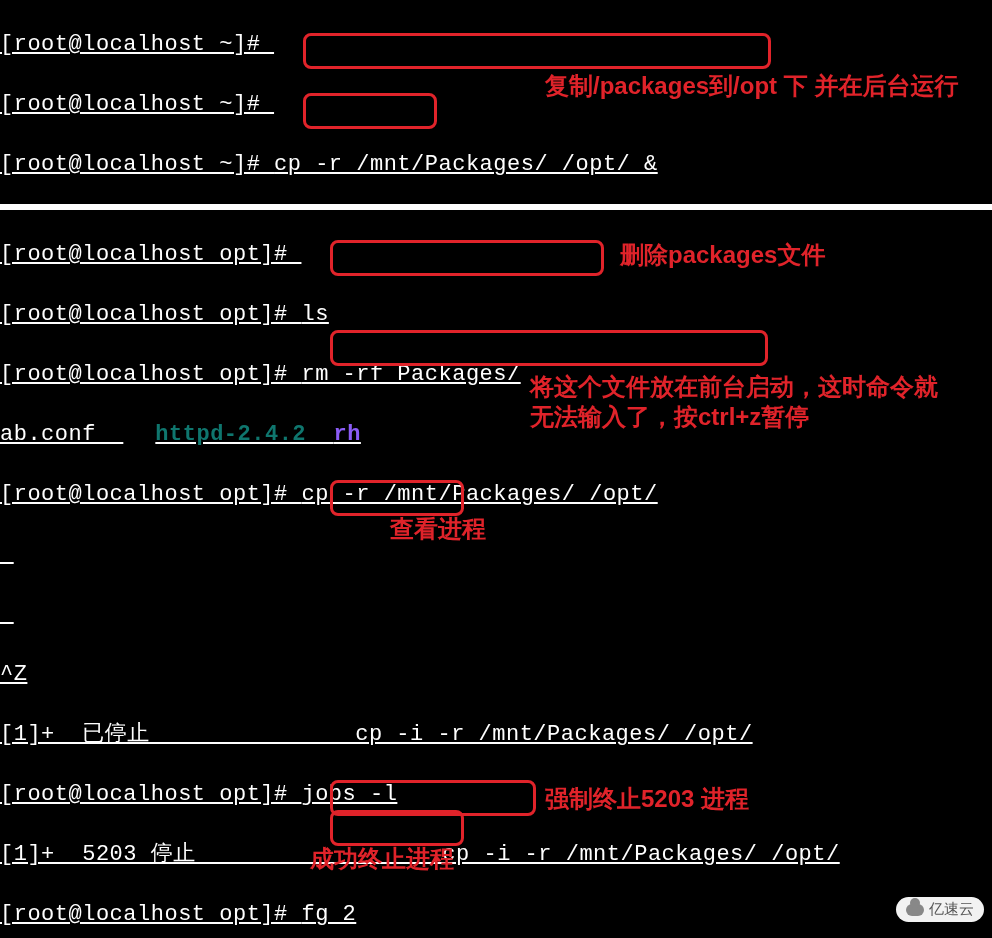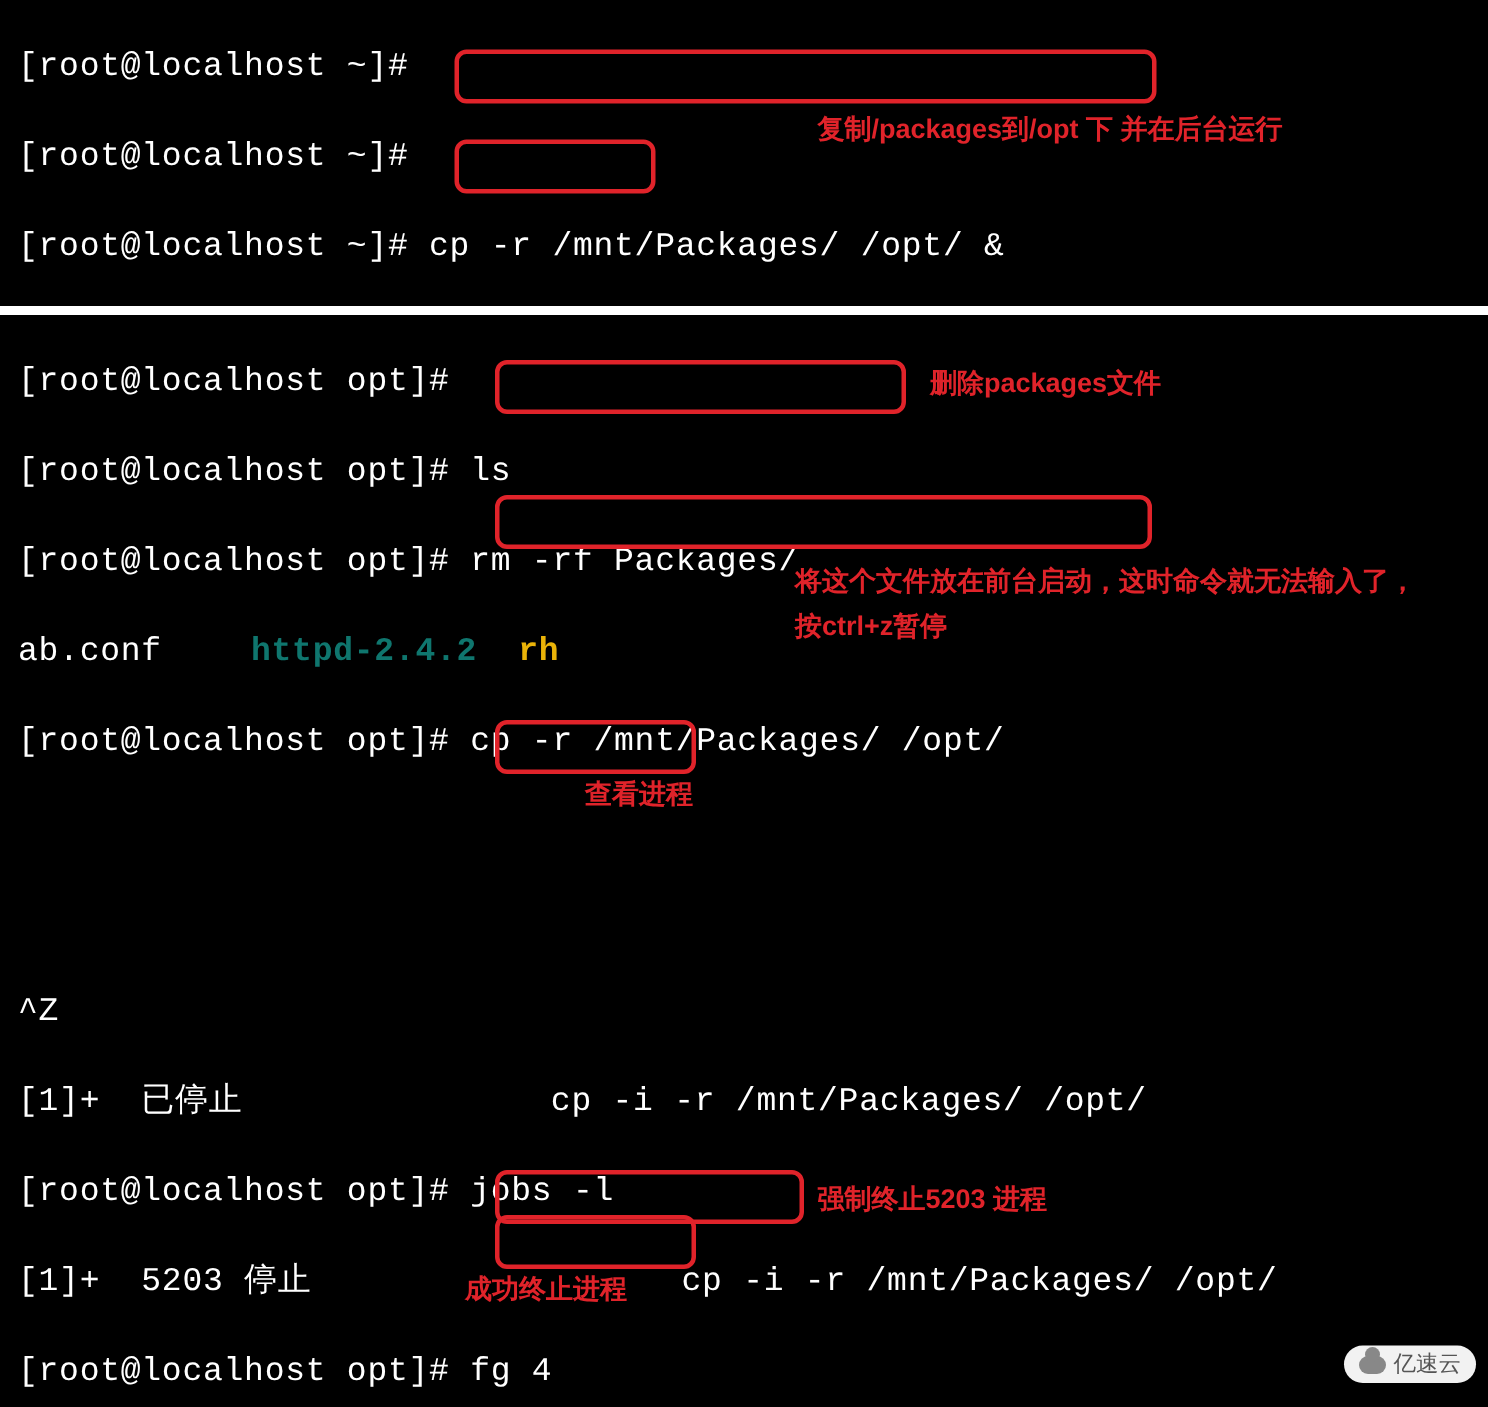--- a/index.html
+++ b/index.html
@@ -10,36 +10,37 @@
     width: 992px;
     height: 938px;
     position: relative;
     overflow: hidden;
   }
   .terminal {
     background: #000;
     color: #fff;
     font-size: 22px;
     line-height: 30px;
-    padding: 0 12px;
+    padding: 0 0;
     position: relative;
     white-space: pre;
     letter-spacing: 0.5px;
+    text-decoration: underline;
   }
   .gap {
     background: #fff;
     height: 6px;
   }
   .blue { color: #0f766e; font-weight: bold; margin-left: 32px; }
-  .red { color: #eab308; font-weight: bold; }
+  .red { color: #8b5cf6; font-weight: bold; }
   .anno {
     position: absolute;
     color: #e0232a;
     font-family: "Microsoft YaHei", sans-serif;
-    font-size: 18px;
+    font-size: 24px;
     font-weight: 600;
     white-space: normal;
     line-height: 30px;
     letter-spacing: 0;
   }
   .box {
     position: absolute;
     border: 3px solid #e0232a;
     border-radius: 8px;
     background: transparent;
@@ -103,21 +104,21 @@
 <div><span>[root@localhost opt]# </span><span>ls</span></div>
 <div><span>[root@localhost opt]# </span><span>rm -rf Packages/</span></div>
 <div><span>ab.conf  </span><span class="blue">httpd-2.4.2  </span><span class="red">rh</span></div>
 <div><span>[root@localhost opt]# </span><span>cp -r /mnt/Packages/ /opt/</span></div>
 <div>&nbsp;</div>
 <div>&nbsp;</div>
 <div><span>^Z</span></div>
 <div><span>[1]+  已停止               cp -i -r /mnt/Packages/ /opt/</span></div>
 <div><span>[root@localhost opt]# </span><span>jobs -l</span></div>
 <div><span>[1]+  5203 停止                  cp -i -r /mnt/Packages/ /opt/</span></div>
-<div><span>[root@localhost opt]# </span><span>fg 4</span></div>
+<div><span>[root@localhost opt]# </span><span>fg 2</span></div>
 
 
 
 
 
 
 
 
 
 

